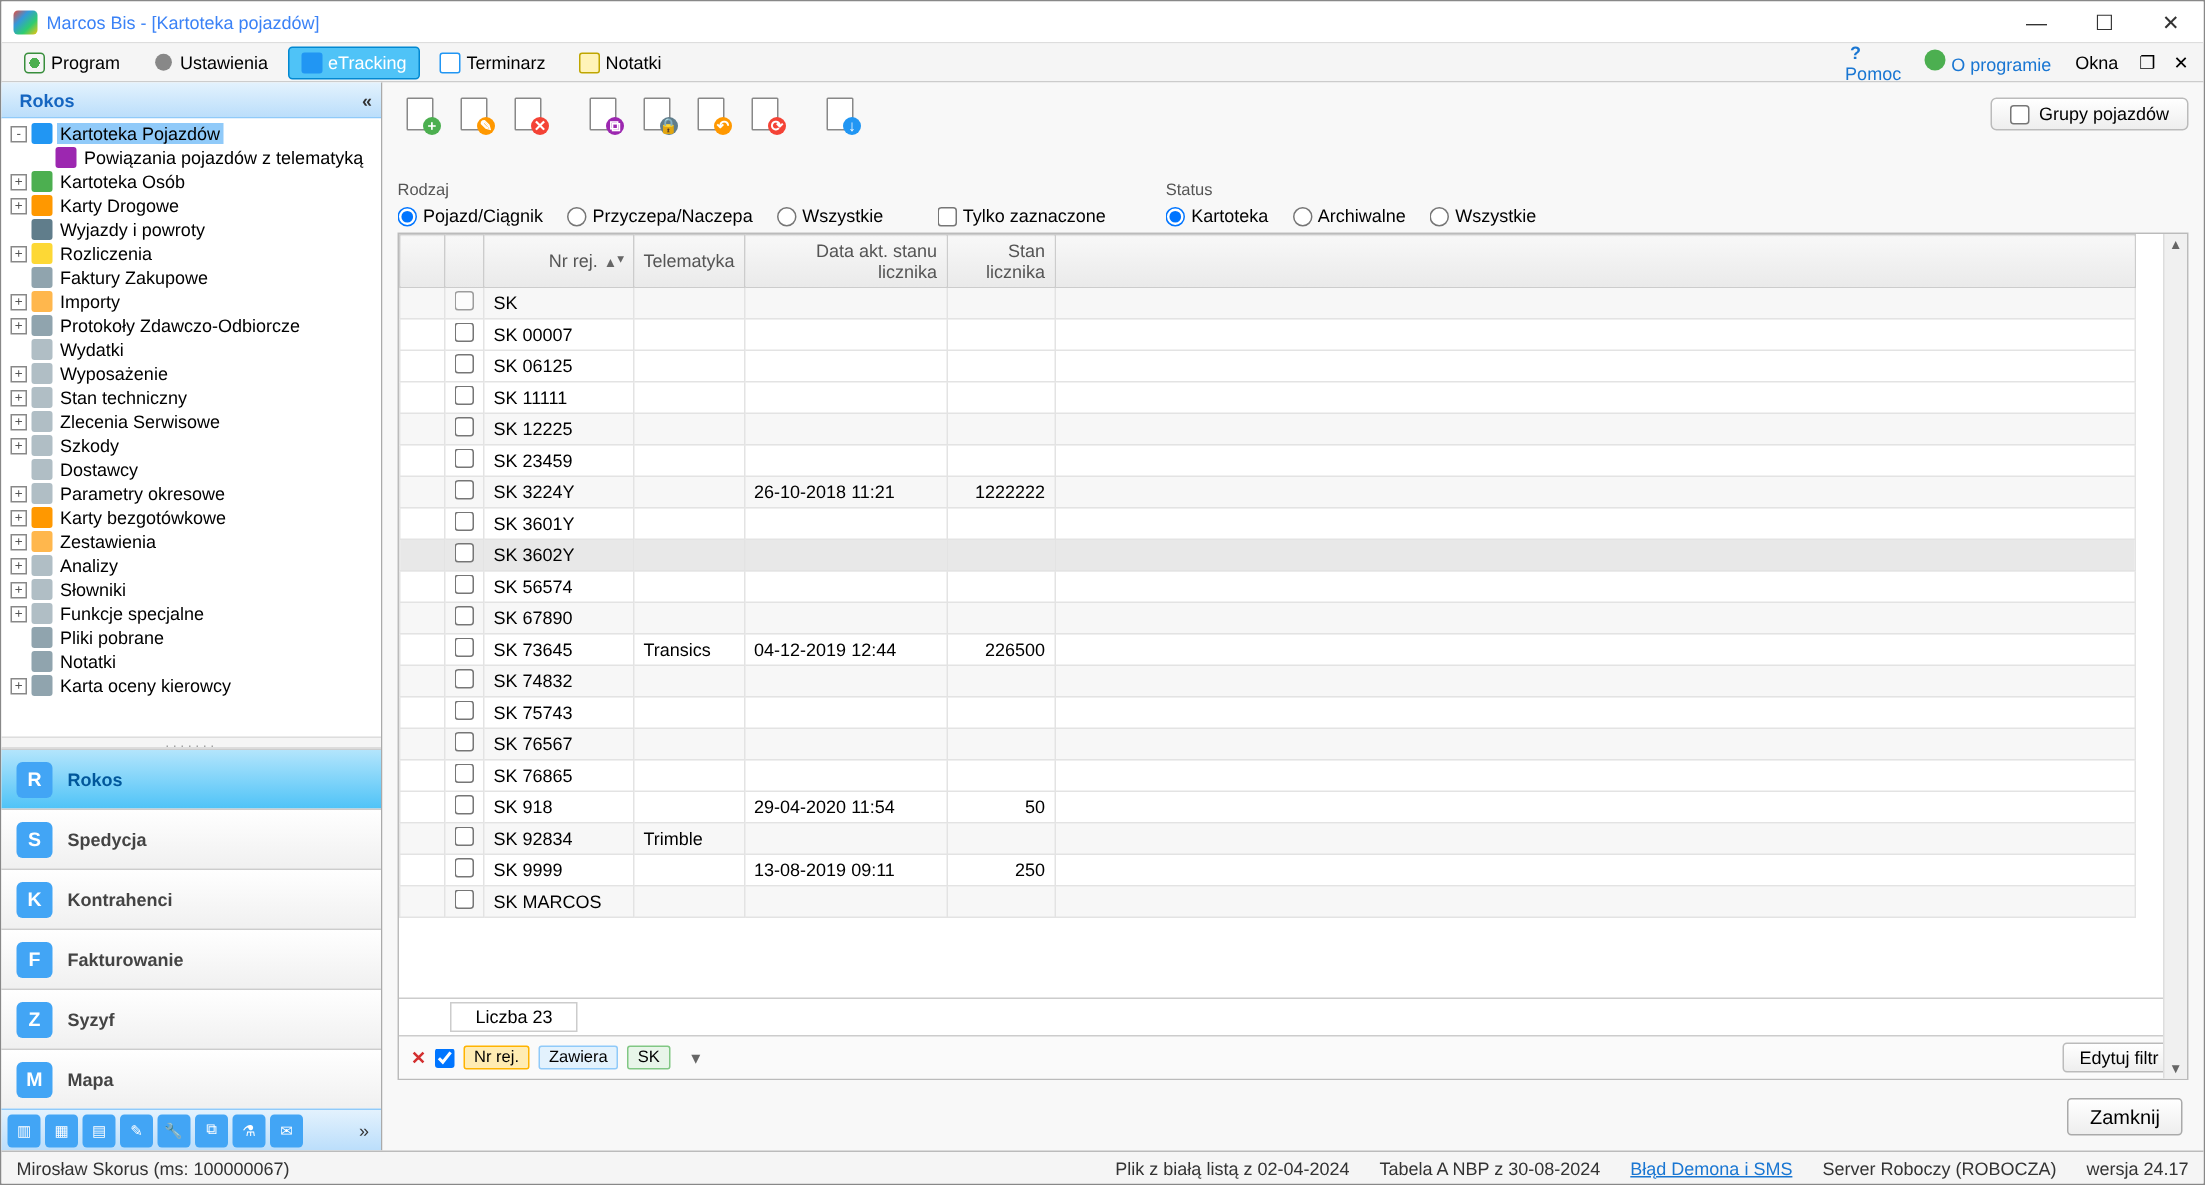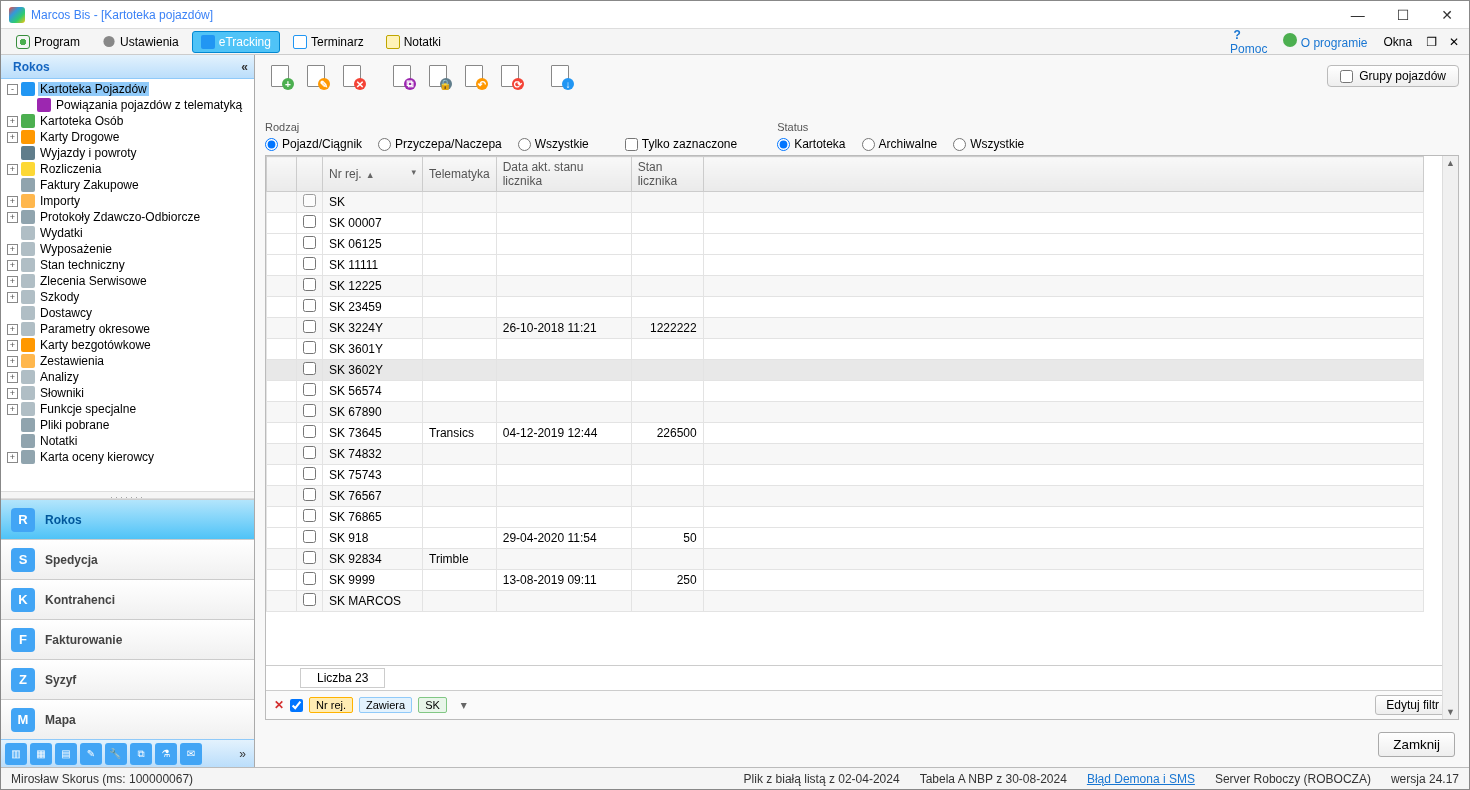--- a/index.html
+++ b/index.html
@@ -79,21 +79,21 @@
 .filter-group { display:flex; flex-direction:column; gap:4px; }
 .filter-group .fg-label { color:#555; font-size:11px; }
 .filter-group .fg-options { display:flex; gap:16px; align-items:center; }
 .radio, .checkbox { display:flex; align-items:center; gap:4px; cursor:pointer; }
 .radio input, .checkbox input { cursor:pointer; }
 
 
 .grid-wrap { flex:1; margin:0 10px 6px 10px; border:1px solid #bbb; background:#fff; display:flex; flex-direction:column; min-height:0; position:relative; }
 .grid-scroll { flex:1; overflow:auto; }
 table.grid { border-collapse:collapse; font-size:12px; }
-table.grid th { background:linear-gradient(#f8f8f8,#eaeaea); border:1px solid #ccc; padding:3px 6px; text-align:left; color:#555; font-weight:normal; position:sticky; top:0; height:20px; }
+table.grid th { background:linear-gradient(#f8f8f8,#eaeaea); border:1px solid #ccc; padding:3px 6px; text-align:right; color:#555; font-weight:normal; position:sticky; top:0; height:20px; }
 table.grid th .sort { font-size:9px; color:#666; margin-left:4px; }
 table.grid th .filter-ind { float:right; font-size:9px; color:#666; }
 table.grid td { border:1px solid #e3e3e3; padding:2px 6px; height:19px; }
 table.grid tr.alt td { background:#f7f7f7; }
 table.grid tr.sel td { background:#e8e8e8; }
 table.grid td.num { text-align:right; }
 table.grid td.chk { text-align:center; width:24px; }
 table.grid th.chk { text-align:center; width:24px; }
 .col-handle { width:30px; }
 .grid-footer-count { border-top:1px solid #ccc; padding:2px 4px; }

